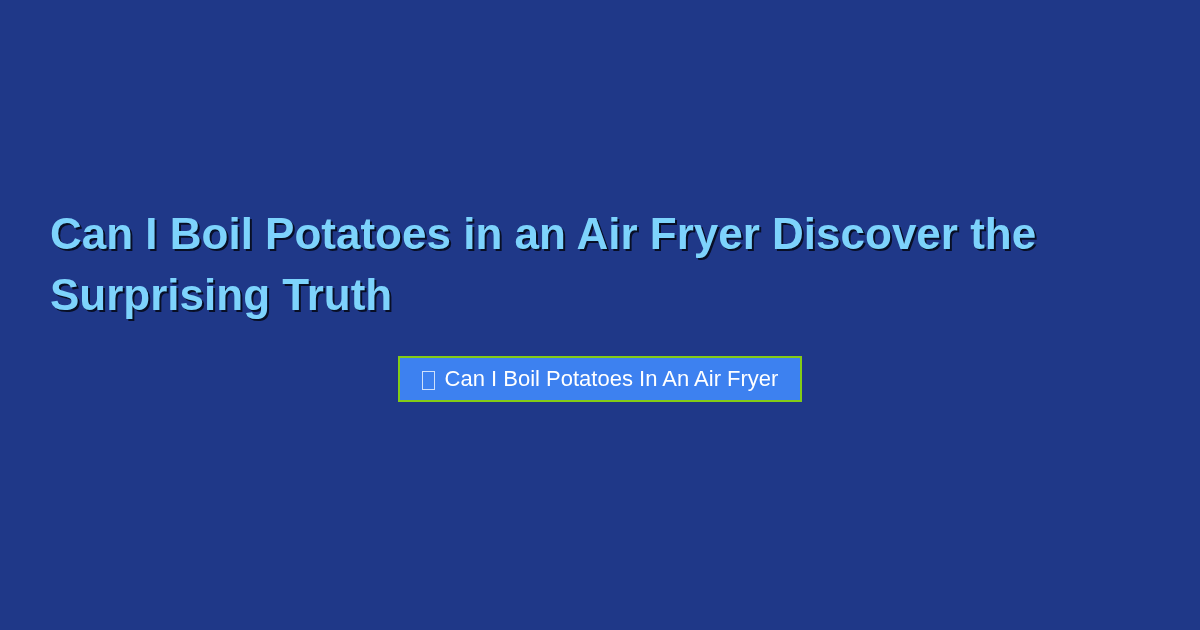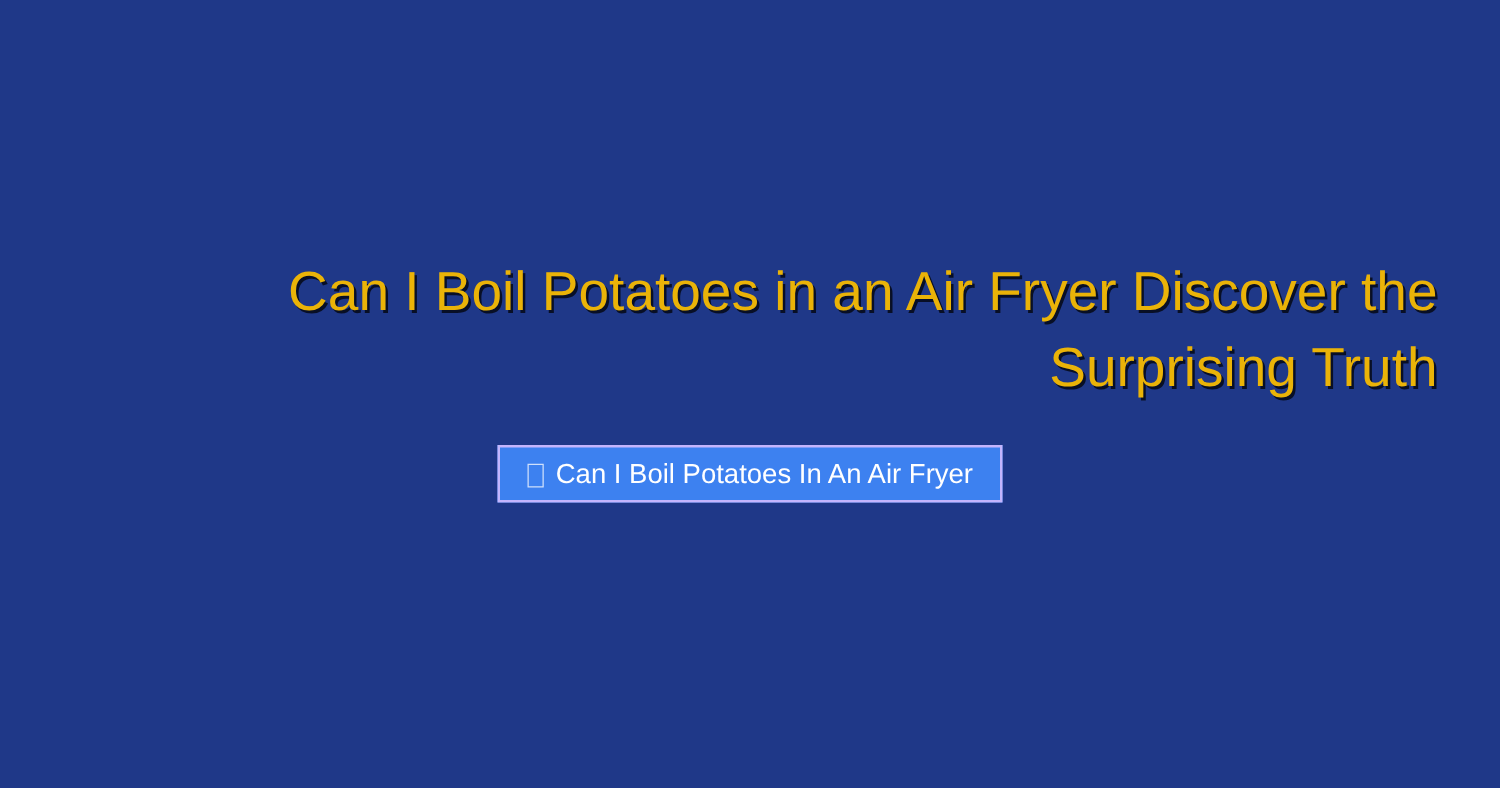--- a/index.html
+++ b/index.html
@@ -26,27 +26,27 @@
     justify-content: flex-start;
     box-sizing: border-box;
   }
 
   .headline {
     position: absolute;
     top: 203px;
     left: 50px;
     width: 1100px;
     margin: 0;
-    text-align: right;
+    text-align: left;
     font-family: "Liberation Sans", sans-serif;
     font-size: 44px;
-    font-weight: normal;
+    font-weight: bold;
     line-height: 61px;
     letter-spacing: 0px;
-    color: #eab308;
+    color: #7dd3fc;
     text-shadow: 2px 2px 0 rgba(0, 0, 0, 0.72);
     word-wrap: break-word;
   }
 
   .cta-wrap {
     position: absolute;
     top: 356px;
     left: 0;
     width: 1200px;
     display: flex;
@@ -55,21 +55,21 @@
 
   .cta-button {
     display: inline-flex;
     align-items: center;
     justify-content: center;
     gap: 10px;
     box-sizing: border-box;
     height: 46px;
     padding: 0 22px;
     background: #3d81f0;
-    border: 2px solid #c4b5fd;
+    border: 2px solid #84cc16;
     border-radius: 0px;
     color: #ffffff;
     font-family: "Liberation Sans", sans-serif;
     font-size: 22px;
     font-weight: normal;
     line-height: 1;
     white-space: nowrap;
     cursor: pointer;
     text-decoration: none;
   }

